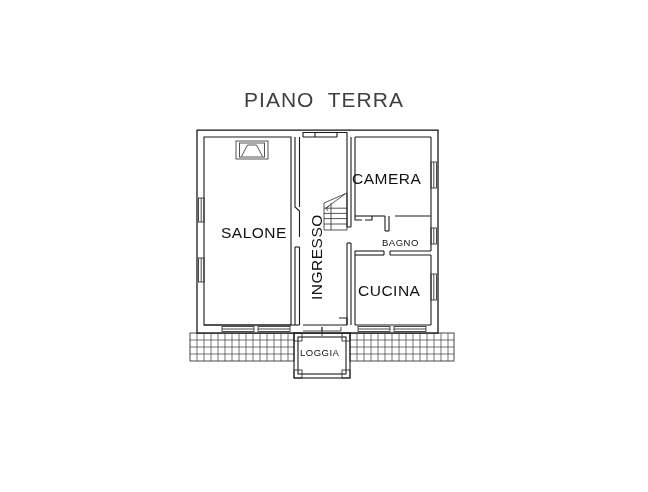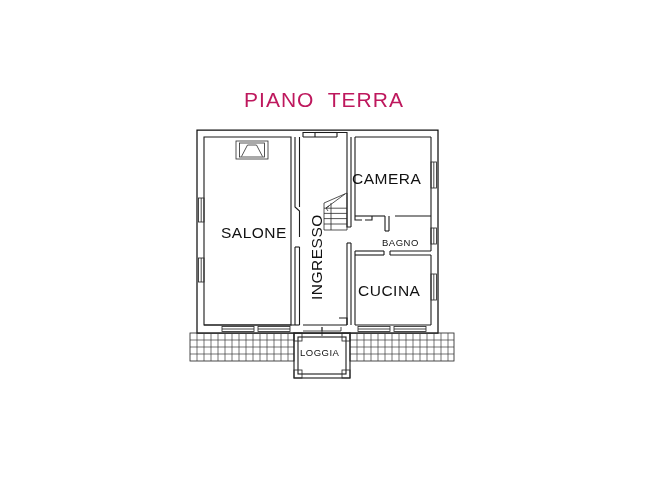--- a/index.html
+++ b/index.html
@@ -22,21 +22,21 @@
   }
   .plan-title {
     position: absolute;
     left: 0;
     top: 88px;
     width: 648px;
     text-align: center;
     font-family: "Liberation Sans", sans-serif;
     font-size: 21px;
     letter-spacing: 1px;
-    color: #be185d;
+    color: #404040;
     white-space: pre;
   }
   svg { display: block; }
   .wall-outer { fill: none; stroke: #101010; stroke-width: 1.25; }
   .wall-inner { fill: none; stroke: #1a1a1a; stroke-width: 1.1; }
   .wall-thin  { fill: none; stroke: #2a2a2a; stroke-width: 0.85; }
   .hatch      { fill: none; stroke: #3a3a3a; stroke-width: 0.7; }
   .fixture    { fill: none; stroke: #2a2a2a; stroke-width: 0.8; }
   .room-label {
     font-family: "Liberation Sans", sans-serif;

